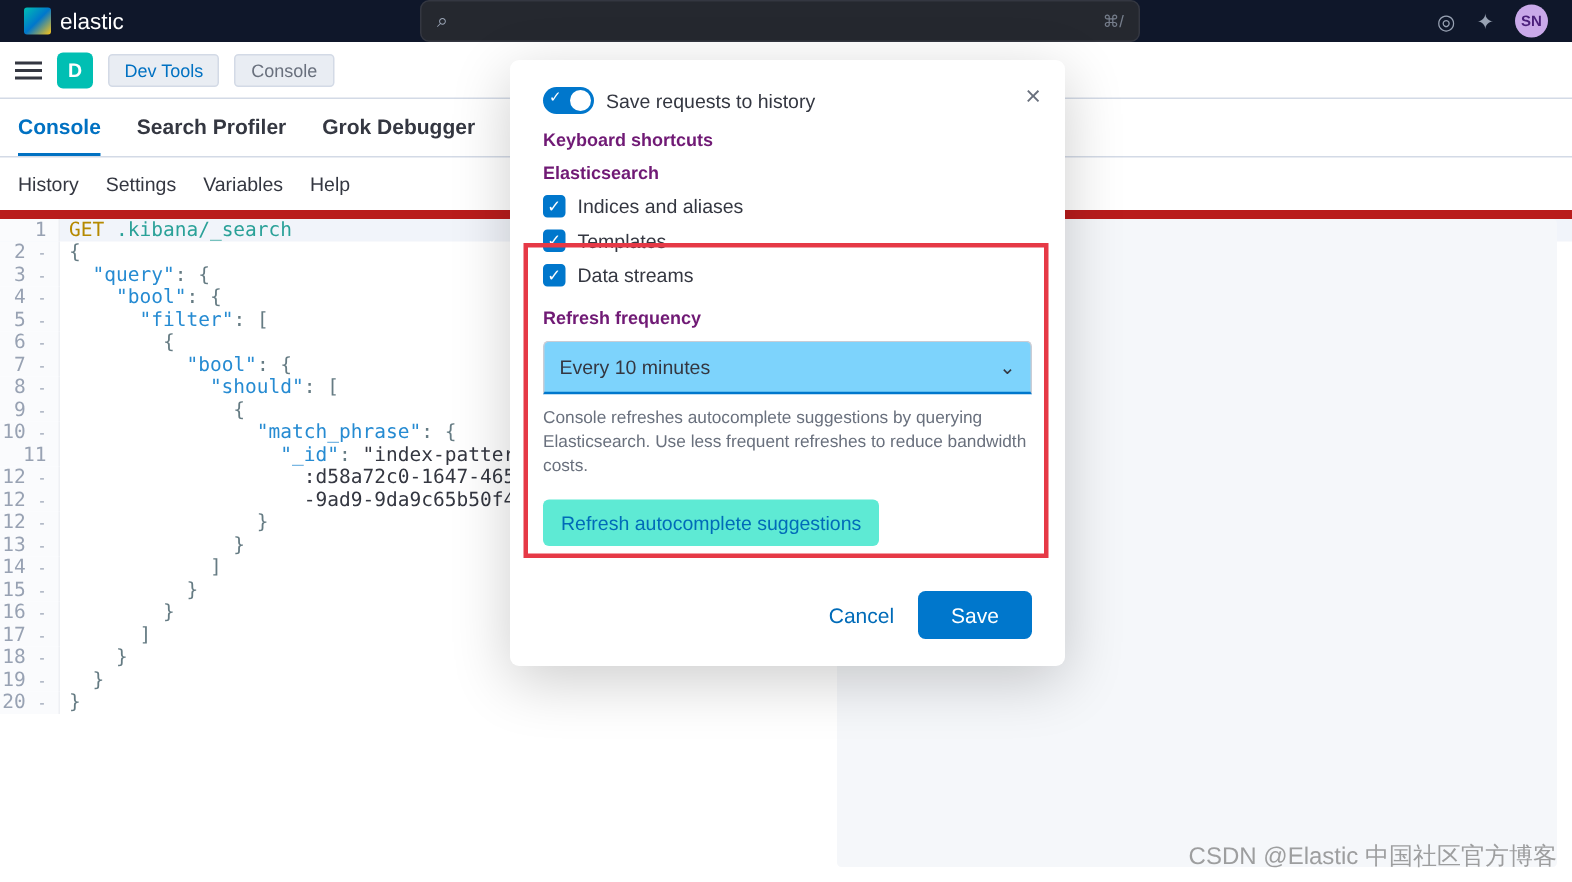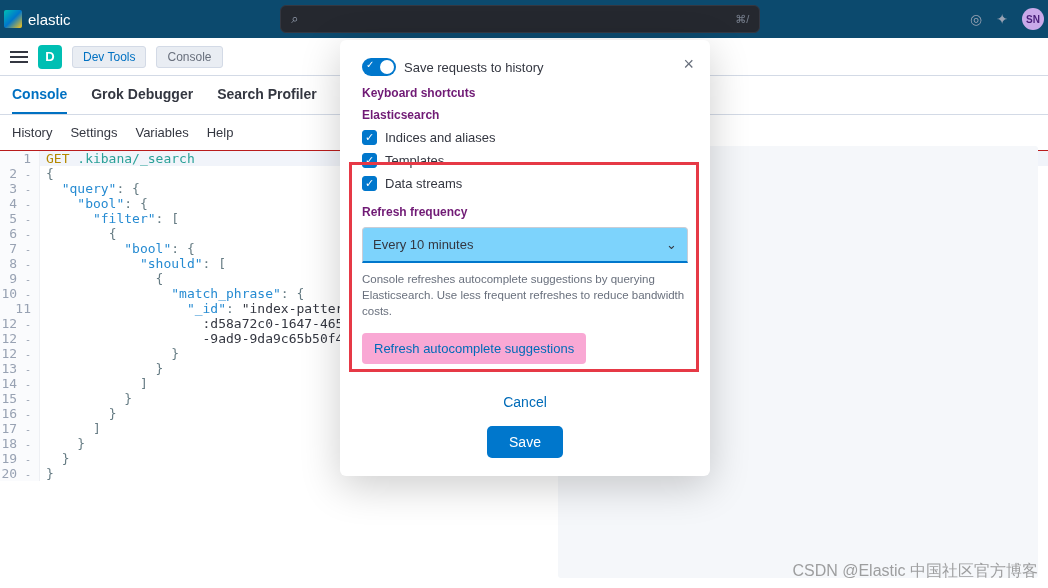--- a/index.html
+++ b/index.html
@@ -1,19 +1,19 @@
 <!DOCTYPE html>
 <html><head>
 <meta charset="utf-8">
 <style>
 * { box-sizing: border-box; margin: 0; padding: 0; }
 body { font-family: -apple-system, BlinkMacSystemFont, "Segoe UI", Helvetica, Arial, sans-serif; font-size: 14px; color: #343741; background: #fff; width: 1048px; height: 588px; overflow: hidden; position: relative; }
 
 
-.topnav { background: #0c4a6e; height: 38px; display: flex; align-items: center; padding: 0 4px; color: #98a2b3; }
+.topnav { background: #0f172a; height: 28px; display: flex; align-items: center; padding: 0 16px; color: #98a2b3; }
 .brand { display: flex; align-items: center; gap: 6px; color: #fff; font-weight: 500; font-size: 15px; }
 .brand-logo { width: 18px; height: 18px; background: linear-gradient(135deg, #00bfb3 0%, #0077cc 50%, #fec514 100%); border-radius: 2px; }
 .search-wrap { flex: 1; display: flex; justify-content: center; }
 .search-box { background: #25282f; border: 1px solid #343741; border-radius: 6px; height: 28px; width: 480px; display: flex; align-items: center; padding: 0 10px; color: #98a2b3; font-size: 13px; gap: 8px; }
 .search-box .kb { margin-left: auto; font-size: 11px; opacity: .7; }
 .nav-icons { display: flex; gap: 14px; align-items: center; }
 .avatar { width: 22px; height: 22px; border-radius: 50%; background: #c9a9e9; color: #4a1f7a; font-size: 10px; font-weight: 700; display: flex; align-items: center; justify-content: center; }
 
 
 .subhead { background: #fff; border-bottom: 1px solid #d3dae6; height: 38px; display: flex; align-items: center; padding: 0 10px; gap: 10px; }
@@ -22,21 +22,21 @@
 .d-icon { width: 24px; height: 24px; background: #00bfb3; border-radius: 4px; color: #fff; font-weight: 700; display: flex; align-items: center; justify-content: center; font-size: 13px; }
 .bc-item { background: #e9edf3; border: 1px solid #d3dae6; border-radius: 3px; padding: 3px 10px; font-size: 12px; color: #0071c2; }
 .bc-item.cur { color: #69707d; }
 
 
 .tabs { border-bottom: 1px solid #d3dae6; display: flex; gap: 24px; padding: 10px 12px 0; font-size: 14px; font-weight: 600; }
 .tab { padding-bottom: 10px; color: #343741; cursor: pointer; }
 .tab.active { color: #0071c2; border-bottom: 2px solid #0071c2; }
 
 
-.subtabs { display: flex; gap: 18px; padding: 10px 12px; font-size: 13px; color: #343741; border-bottom: 1px solid #b91c1c; }
+.subtabs { display: flex; gap: 18px; padding: 10px 12px; font-size: 13px; color: #343741; border-bottom: 6px solid #b91c1c; }
 .subtab { cursor: pointer; }
 .editor { flex: 1; font-family: Menlo, Consolas, monospace; font-size: 13px; position: relative; }
 .line { display: flex; }
 .gutter { width: 40px; text-align: right; padding-right: 8px; color: #98a2b3; background: #fafbfd; border-right: 1px solid #eef0f4; user-select: none; }
 .code { padding-left: 6px; white-space: pre; }
 .first-line { background: #f1f4fa; position: relative; }
 .m-get { color: #b58900; }
 .m-str { color: #2aa198; }
 .m-key { color: #268bd2; }
 .m-punc { color: #657b83; }
@@ -51,22 +51,22 @@
 .switch::after { content: ''; position: absolute; width: 14px; height: 14px; background: #fff; border-radius: 50%; top: 2px; left: 2px; }
 .switch.on::after { left: 18px; }
 .switch.on::before { content: '✓'; position: absolute; left: 4px; top: 1px; color: #fff; font-size: 10px; }
 .switch-row { margin-bottom: 10px; display: flex; align-items: center; font-size: 13px; }
 .section-label { font-size: 12px; font-weight: 600; color: #701a75; margin: 8px 0 8px; }
 .cb-row { display: flex; align-items: center; gap: 8px; margin: 8px 0; font-size: 13px; }
 .cb { width: 15px; height: 15px; border: 1px solid #c9cdd6; border-radius: 3px; display: inline-flex; align-items: center; justify-content: center; font-size: 11px; color: #fff; }
 .cb.checked { background: #0077cc; border-color: #0077cc; }
 .select-box { border: 1px solid #c9cdd6; border-bottom: 2px solid #0077cc; border-radius: 4px 4px 0 0; height: 36px; display: flex; align-items: center; justify-content: space-between; padding: 0 10px; font-size: 13px; margin-top: 4px; background: #7dd3fc; }
 .help { font-size: 11.5px; color: #69707d; margin-top: 8px; line-height: 1.4; }
-.refresh-btn { margin-top: 14px; display: inline-block; background: #f9a8d4; color: #006bb8; padding: 8px 12px; border-radius: 4px; font-size: 13px; cursor: pointer; }
-.modal-actions { display: flex; justify-content: flex-end; gap: 16px; margin-top: 30px; align-items: center; flex-direction: column; }
+.refresh-btn { margin-top: 14px; display: inline-block; background: #5eead4; color: #006bb8; padding: 8px 12px; border-radius: 4px; font-size: 13px; cursor: pointer; }
+.modal-actions { display: flex; justify-content: flex-end; gap: 16px; margin-top: 30px; align-items: center; }
 .btn-cancel { color: #006bb8; font-size: 14px; font-weight: 500; cursor: pointer; }
 .btn-save { background: #0077cc; color: #fff; padding: 8px 22px; border-radius: 5px; font-size: 14px; font-weight: 500; cursor: pointer; }
 
 
 .hl-box { position: absolute; border: 3px solid #e63946; pointer-events: none; }
 
 .watermark { position: absolute; bottom: 6px; right: 10px; font-size: 16px; color: rgba(120,120,120,.7); font-family: Liberation Sans, sans-serif; }
 </style>
 </head>
 <body>
@@ -95,22 +95,22 @@
       <span></span>
       <span></span>
     </div>
   <div class="d-icon">D</div>
   <div class="bc-item">Dev Tools</div>
   <div class="bc-item cur">Console</div>
 </div>
 
 <div class="tabs">
   <div class="tab active">Console</div>
+  <div class="tab">Search Profiler</div>
   <div class="tab">Grok Debugger</div>
-  <div class="tab">Search Profiler</div>
   <div class="tab">Pa</div>
 </div>
 
 <div class="subtabs">
   <div class="subtab">History</div>
   <div class="subtab">Settings</div>
   <div class="subtab">Variables</div>
   <div class="subtab">Help</div>
 </div>
 

